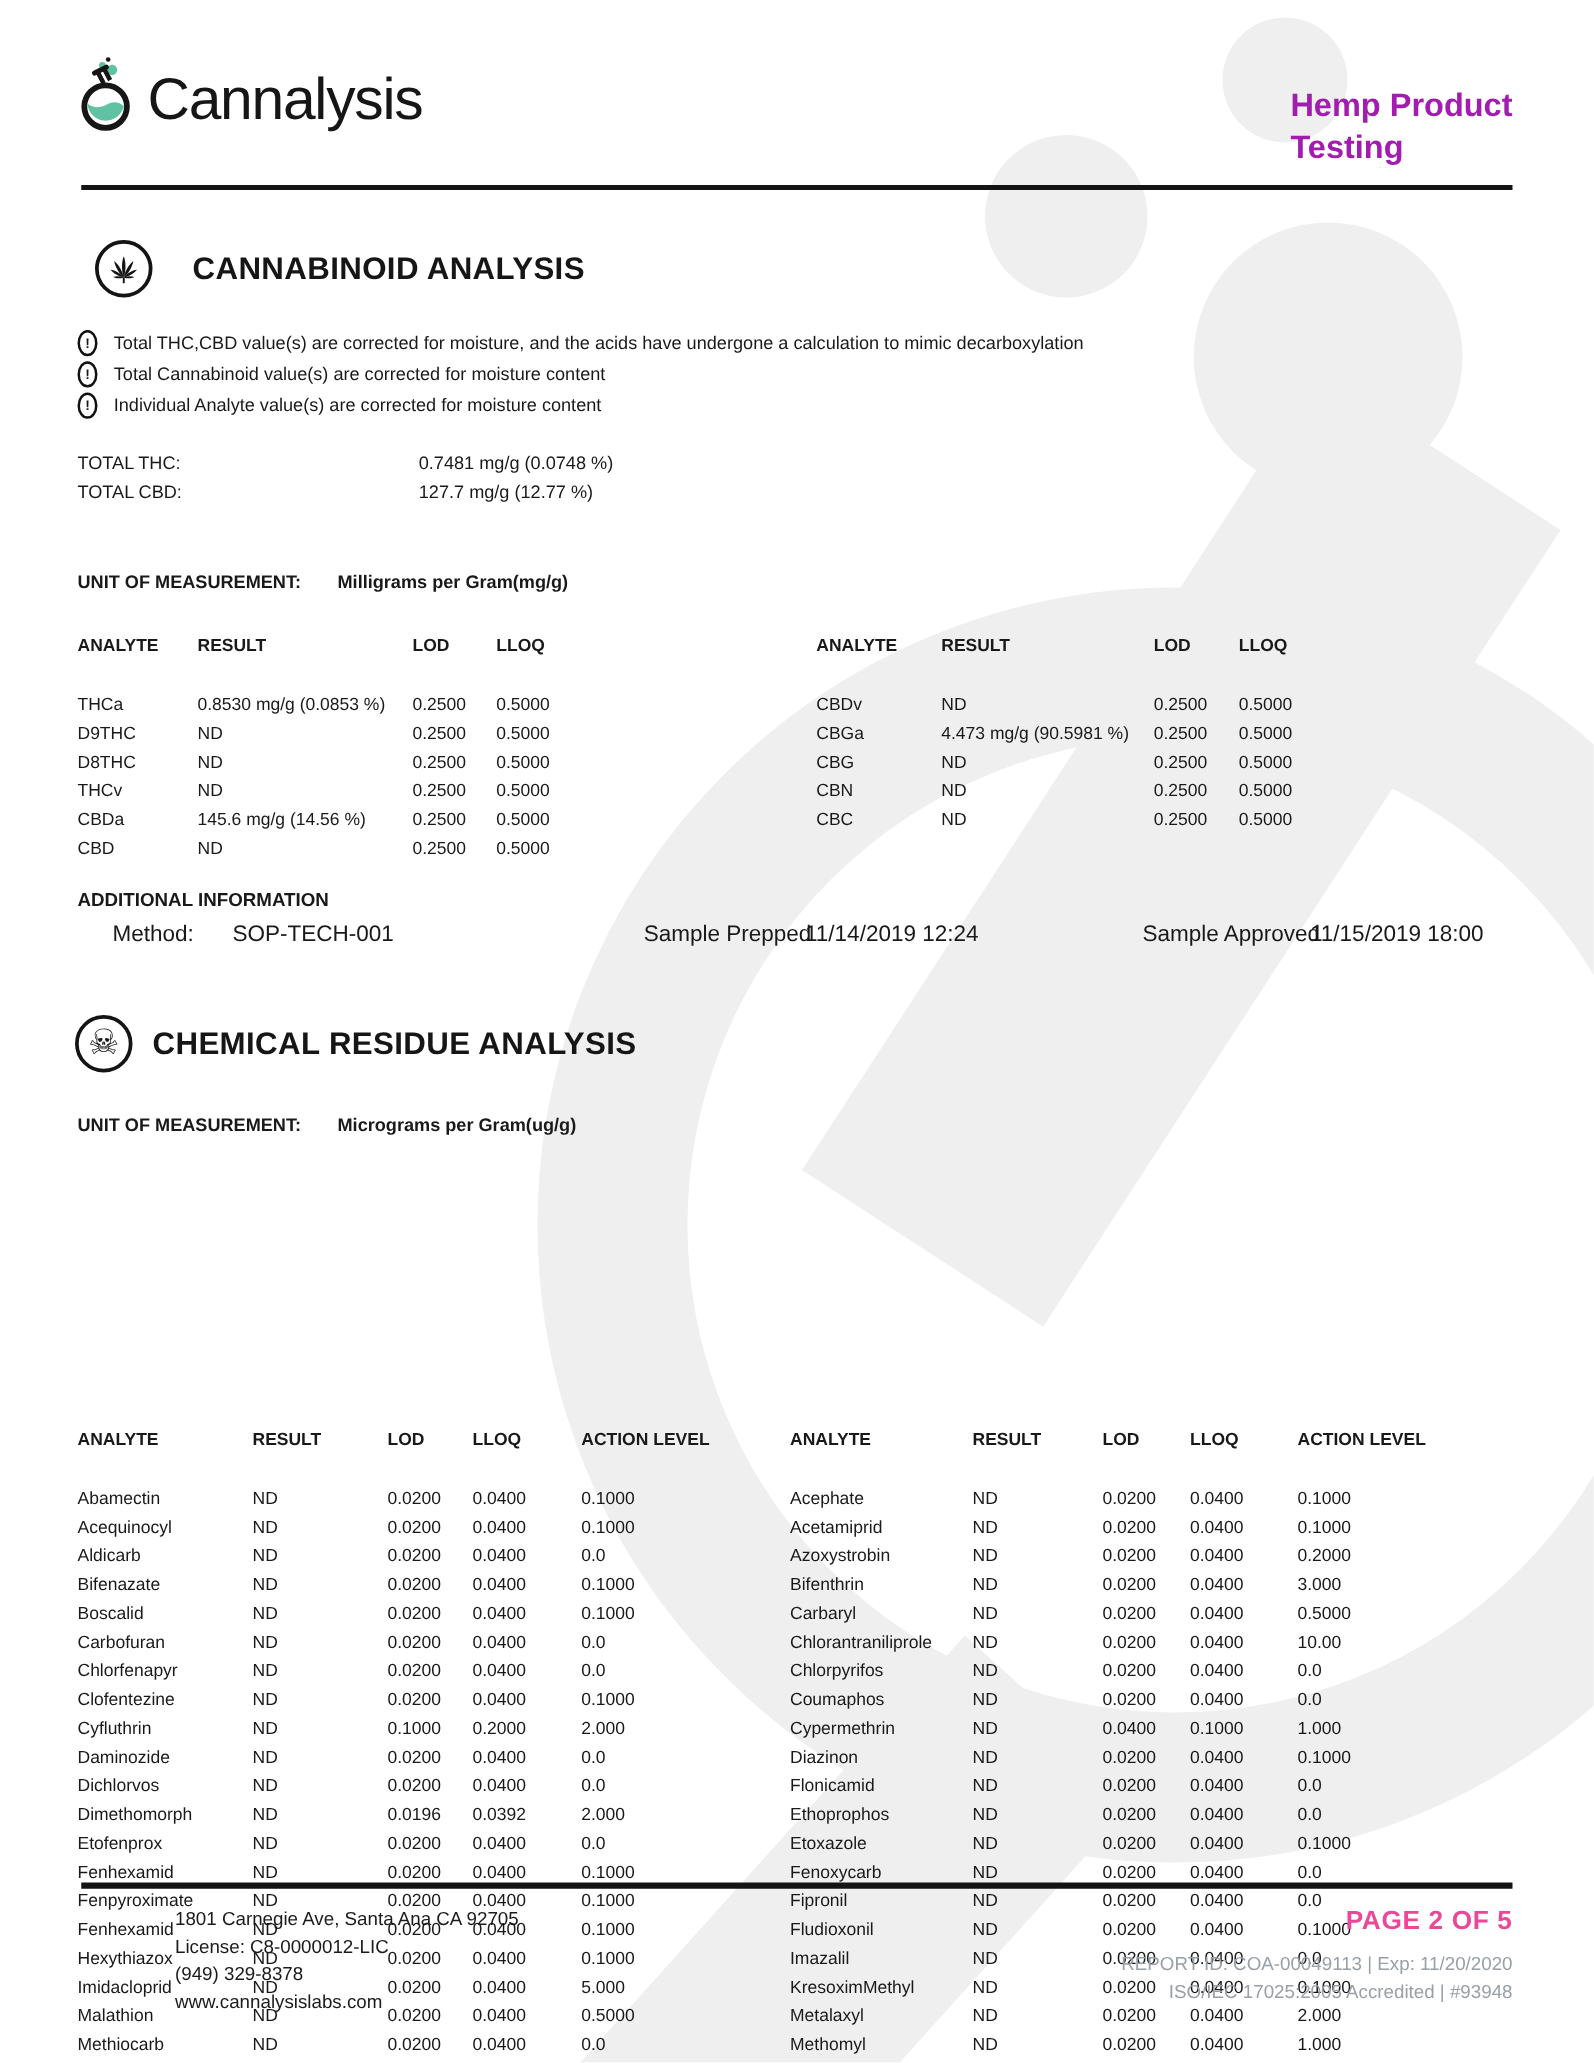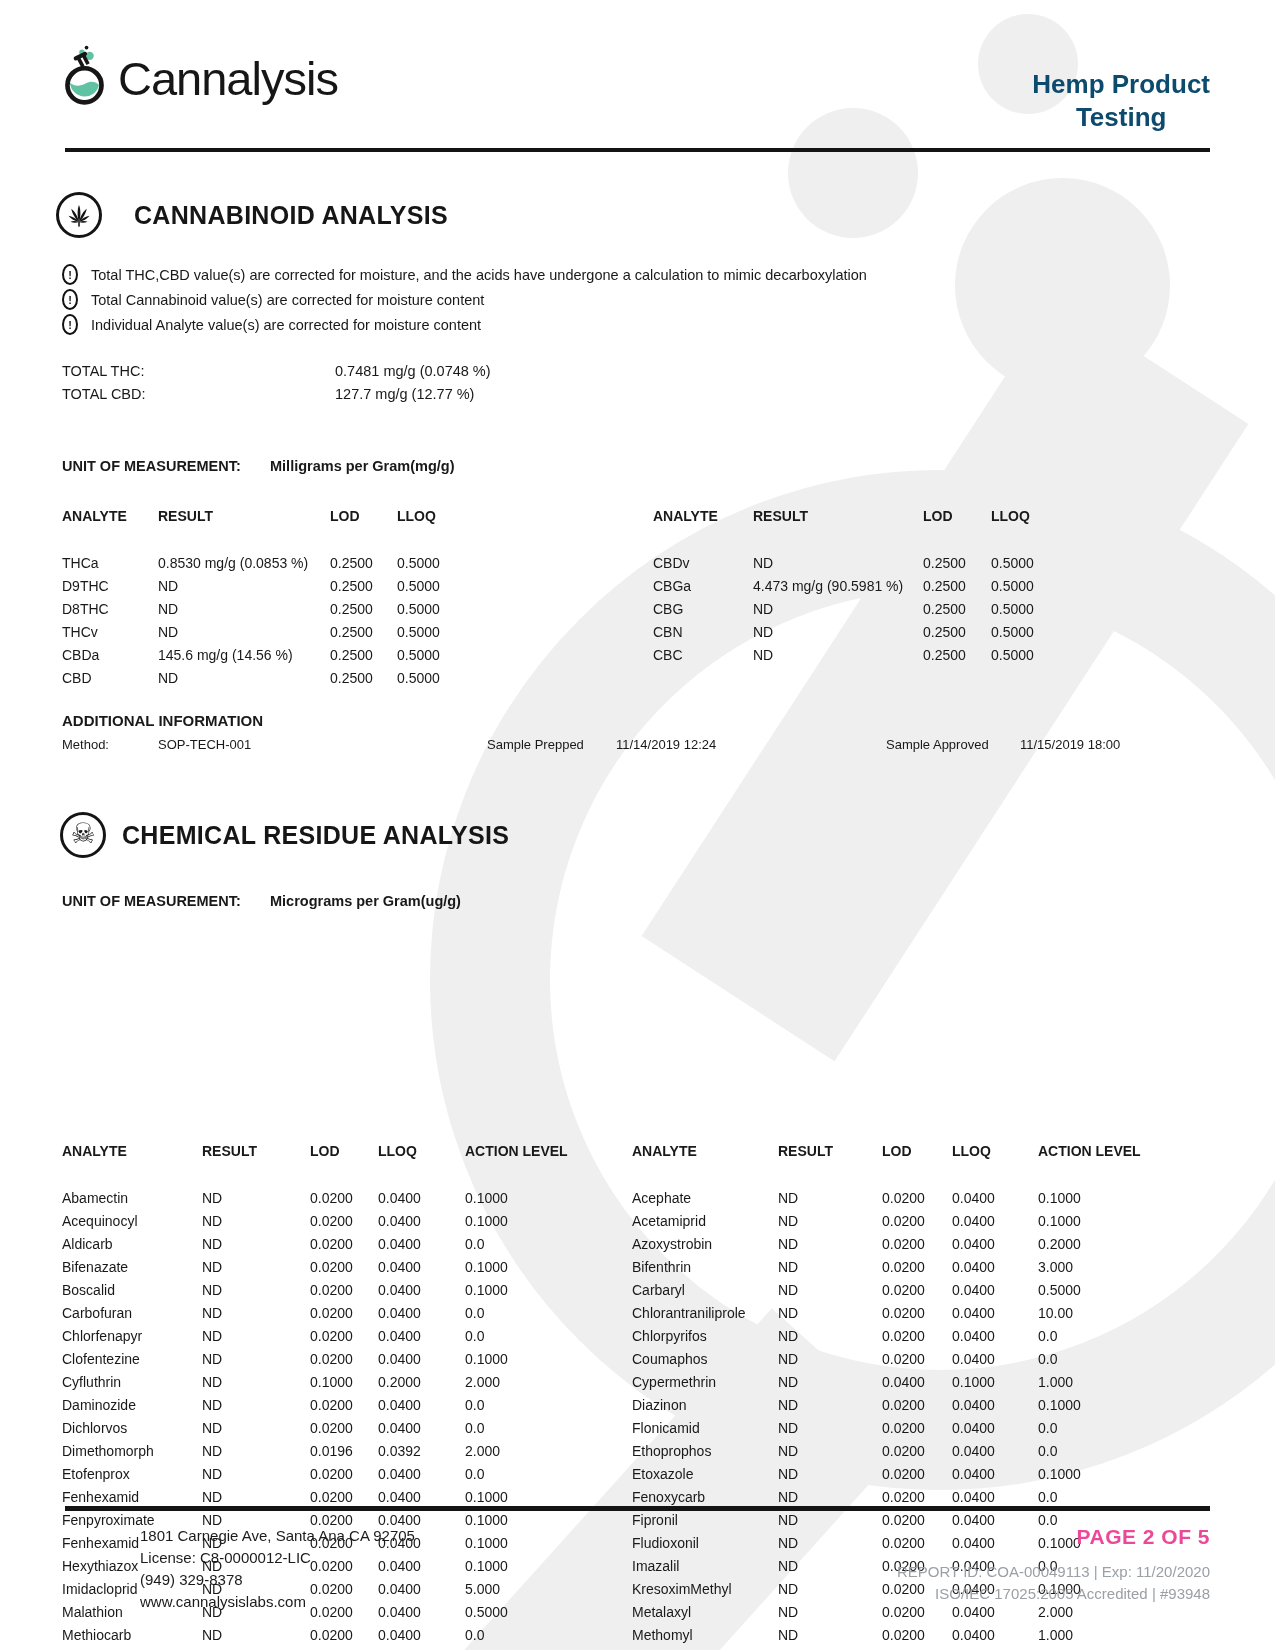--- a/index.html
+++ b/index.html
@@ -13,21 +13,21 @@
   .wm-c1{left:978px;top:14px;width:100px;height:100px;border-radius:50%;background:#efefef;}
   .wm-c2{left:955px;top:178px;width:215px;height:215px;border-radius:50%;background:#efefef;}
   .wm-c3{left:788px;top:108px;width:130px;height:130px;border-radius:50%;background:#efefef;}
   .wm-ring{left:430px;top:470px;width:780px;height:780px;border-radius:50%;border:120px solid #efefef;}
   .wm-band{left:830px;top:300px;width:230px;height:760px;background:#efefef;transform:rotate(33deg);}
   .wm-band2{left:560px;top:1300px;width:190px;height:560px;background:#efefef;transform:rotate(42deg);}
 
   
   .logo-wrap{left:60px;top:44px;display:flex;align-items:center;gap:8px;}
   .brand{font-size:47px;font-weight:500;letter-spacing:-1px;color:#161616;line-height:1;}
-  .hdr-title{right:65px;top:68px;text-align:center;font-size:26px;font-weight:700;color:#0c4a6e;line-height:1.25;}
+  .hdr-title{right:65px;top:68px;text-align:left;font-size:26px;font-weight:700;color:#a21caf;line-height:1.25;}
   .hdr-rule{left:65px;right:65px;top:148px;height:4px;background:#141414;}
 
   
   .sec-head{display:flex;align-items:center;gap:16px;}
   .sec-icon{width:46px;height:46px;border-radius:50%;border:3px solid #141414;display:flex;
             align-items:center;justify-content:center;box-sizing:border-box;}
   .sec-title{font-size:25px;font-weight:700;letter-spacing:.3px;color:#161616;}
   .skull-glyph{font-family:"DejaVu Sans",sans-serif;font-size:28px;font-weight:700;line-height:1;margin-top:-2px;}
 
   
@@ -45,21 +45,21 @@
   .trow{display:grid;line-height:23px;font-size:14px;white-space:nowrap;}
   .thead .trow span{font-weight:700;}
   .tbody{margin-top:24px;}
   .cg-l .trow{grid-template-columns:96px 172px 67px 67px;}
   .cg-r .trow{grid-template-columns:100px 170px 68px 68px;}
   .rg-l .trow{grid-template-columns:140px 108px 68px 87px 120px;}
   .rg-r .trow{grid-template-columns:146px 104px 70px 86px 120px;}
 
   
   .add-title{font-size:15px;font-weight:700;}
-  .add-row{position:relative;height:22px;font-size:13px;}
+  .add-row{position:relative;height:22px;font-size:18px;margin-left:28px;}
   .add-row span{position:absolute;top:0;}
 
   
   .footer{left:65px;right:65px;top:1506px;border-top:5px solid #141414;padding-top:14px;
           display:flex;justify-content:space-between;}
   .f-left{margin-left:75px;font-size:15px;line-height:22px;color:#1b1b1b;}
   .f-right{text-align:right;}
   .f-page{font-size:21px;font-weight:700;color:#ec4899;letter-spacing:.5px;margin-bottom:12px;}
   .f-gray{font-size:15px;line-height:22px;color:#9aa0a6;}
 </style>
@@ -90,21 +90,21 @@
         </svg>
       </span>
       <span class="brand">Cannalysis</span>
     </div>
     <div class="abs hdr-title">
       <div>Hemp Product</div>
       <div>Testing</div>
     </div>
     <div class="abs hdr-rule"></div>
 
-    <div class="abs sec-head" style="left:56px;top:192px;gap:32px;">
+    <div class="abs sec-head" style="left:76px;top:192px;gap:32px;">
       <span class="sec-icon">
         <svg width="34" height="34" viewBox="0 0 44 44">
           <g fill="#141414">
             <g transform="translate(22,31)">
               <path transform="rotate(0)" d="M0 0 C -2.4 -7, -2.4 -16, 0 -22 C 2.4 -16, 2.4 -7, 0 0 Z"></path>
               <path transform="rotate(-30) scale(0.9)" d="M0 0 C -2.4 -7, -2.4 -16, 0 -22 C 2.4 -16, 2.4 -7, 0 0 Z"></path>
               <path transform="rotate(30) scale(0.9)" d="M0 0 C -2.4 -7, -2.4 -16, 0 -22 C 2.4 -16, 2.4 -7, 0 0 Z"></path>
               <path transform="rotate(-60) scale(0.72)" d="M0 0 C -2.6 -7, -2.6 -16, 0 -22 C 2.6 -16, 2.6 -7, 0 0 Z"></path>
               <path transform="rotate(60) scale(0.72)" d="M0 0 C -2.6 -7, -2.6 -16, 0 -22 C 2.6 -16, 2.6 -7, 0 0 Z"></path>
               <path transform="rotate(-88) scale(0.5)" d="M0 0 C -3 -7, -3 -16, 0 -22 C 3 -16, 3 -7, 0 0 Z"></path>

